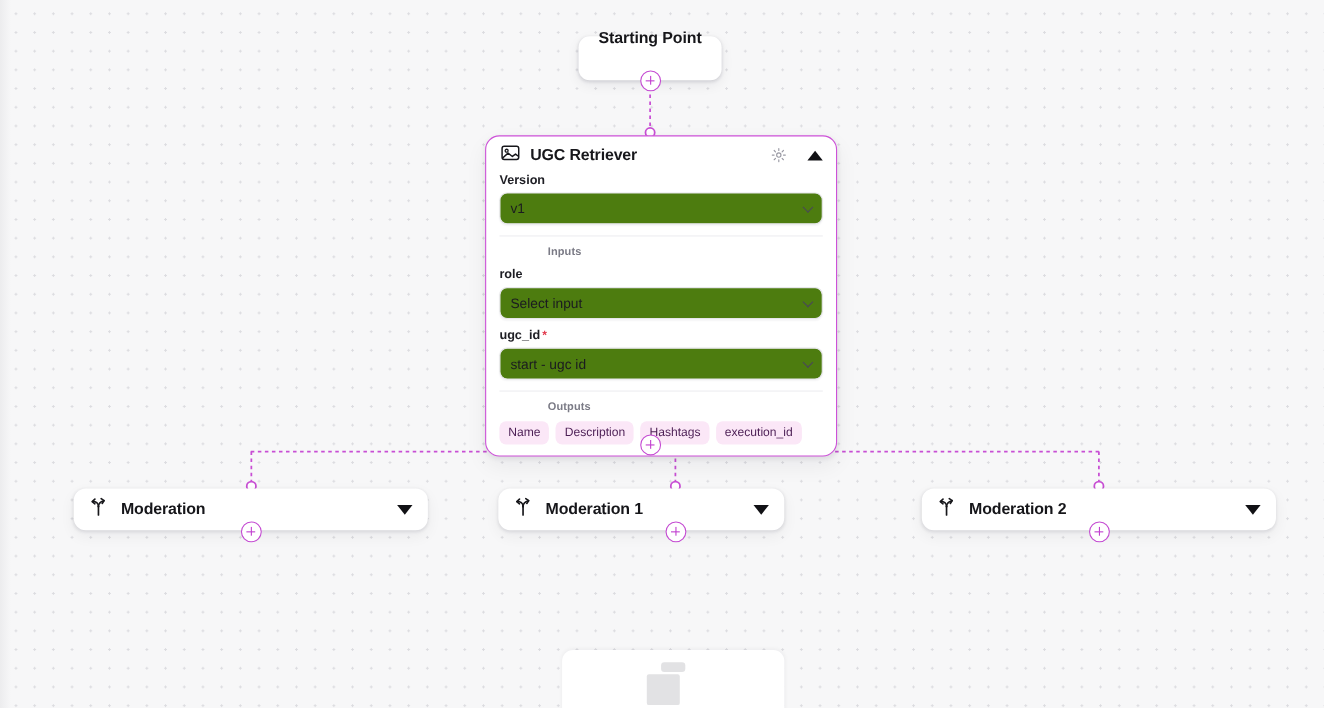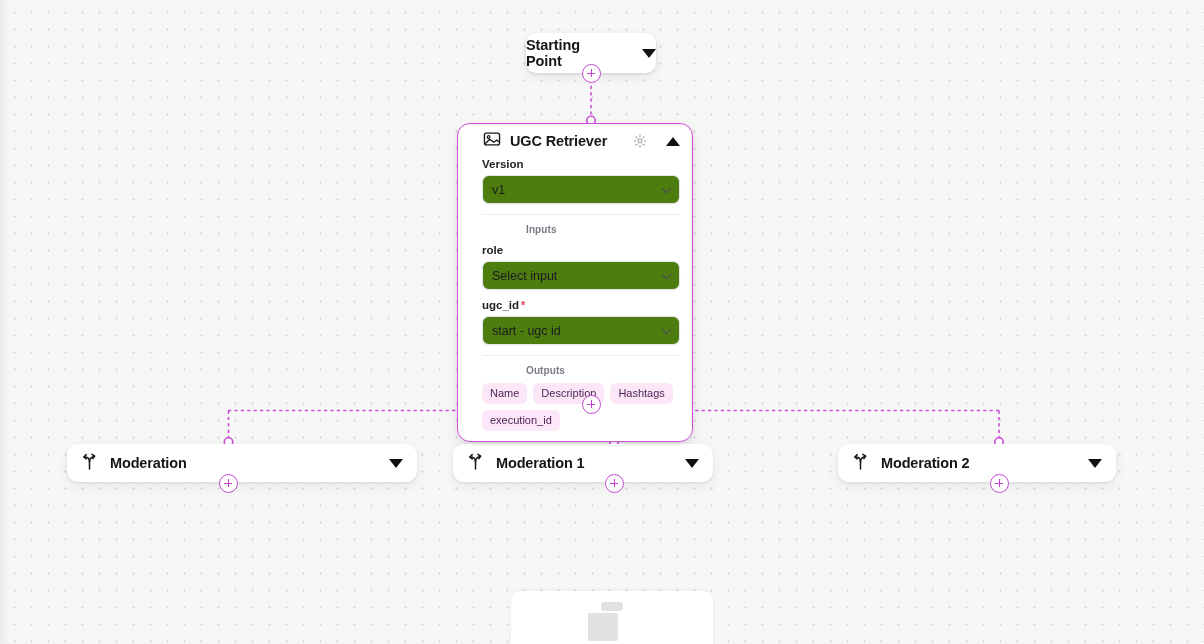--- a/index.html
+++ b/index.html
@@ -54,20 +54,21 @@
     left: 526px;
     top: 33px;
     width: 130px;
     height: 40px;
     border-radius: 10px;
     box-shadow: 0 1px 3px rgba(20,20,40,.12), 0 4px 12px rgba(20,20,40,.07);
     display: flex;
     align-items: center;
     justify-content: center;
     gap: 28px;
+    flex-direction: column;
   }
   #node-start .title {
     font-size: 14.5px;
     font-weight: bold;
     color: #16161a;
     letter-spacing: -.1px;
   }
 
   .tri-down {
     width: 0; height: 0;
@@ -77,28 +78,27 @@
   }
   .tri-up {
     width: 0; height: 0;
     border-left: 7px solid transparent;
     border-right: 7px solid transparent;
     border-bottom: 9px solid #111115;
   }
 
   
   #node-ugc {
-    left: 457px;
+    left: 441px;
     top: 123px;
-    width: 236px;
+    width: 320px;
     border: 1.6px solid #cd51d8;
     border-radius: 13px;
     box-shadow: 0 2px 5px rgba(20,20,40,.08), 0 8px 20px rgba(20,20,40,.06);
     overflow: hidden;
-    padding-left: 12px;
   }
   #ugc-header {
     height: 34px;
     display: flex;
     align-items: center;
     padding: 0 12px 0 13px;
     gap: 9px;
   }
   #ugc-header .title {
     font-size: 14.5px;
@@ -194,23 +194,23 @@
     padding: 0 14px 0 13px;
     gap: 11px;
   }
   .mod-node .title {
     font-size: 14.5px;
     font-weight: bold;
     color: #16161a;
     letter-spacing: -.15px;
     flex: 1;
   }
-  #node-mod0 { left: 67px;  top: 444px; width: 350px; }
+  #node-mod0 { left: 67px;  top: 444px; width: 322px; }
   #node-mod1 { left: 453px; top: 444px; width: 260px; }
-  #node-mod2 { left: 838px; top: 444px; width: 278px; }
+  #node-mod2 { left: 838px; top: 444px; width: 322px; }
 
   
   .plus-btn {
     position: absolute;
     width: 19px; height: 19px;
     border-radius: 50%;
     background: #ffffff;
     border: 1.4px solid #c44bd2;
     z-index: 7;
     cursor: pointer;

